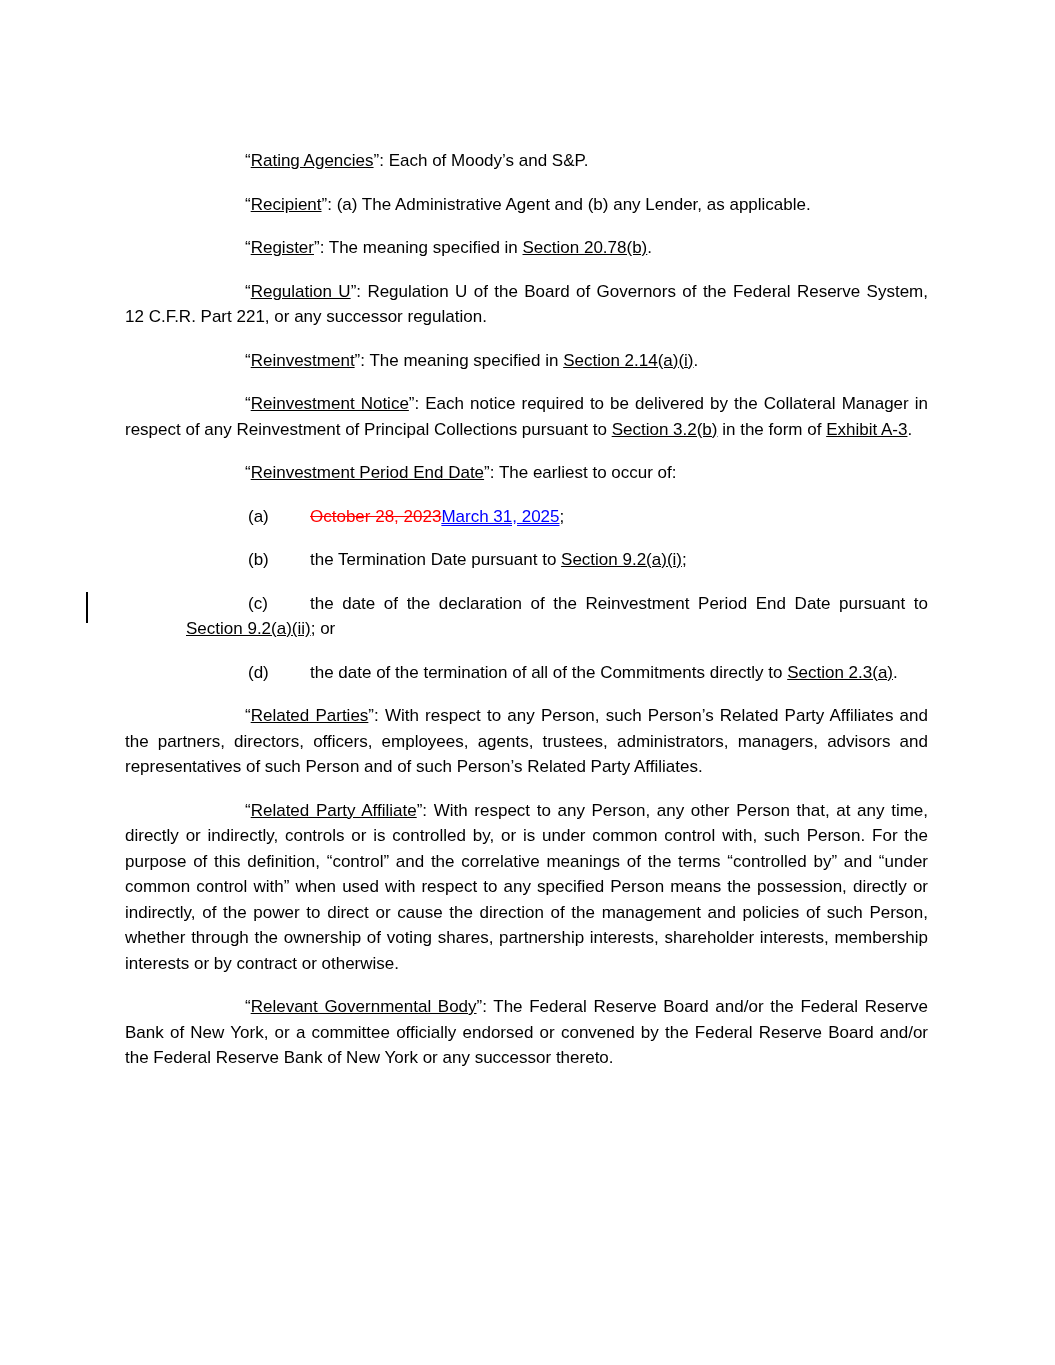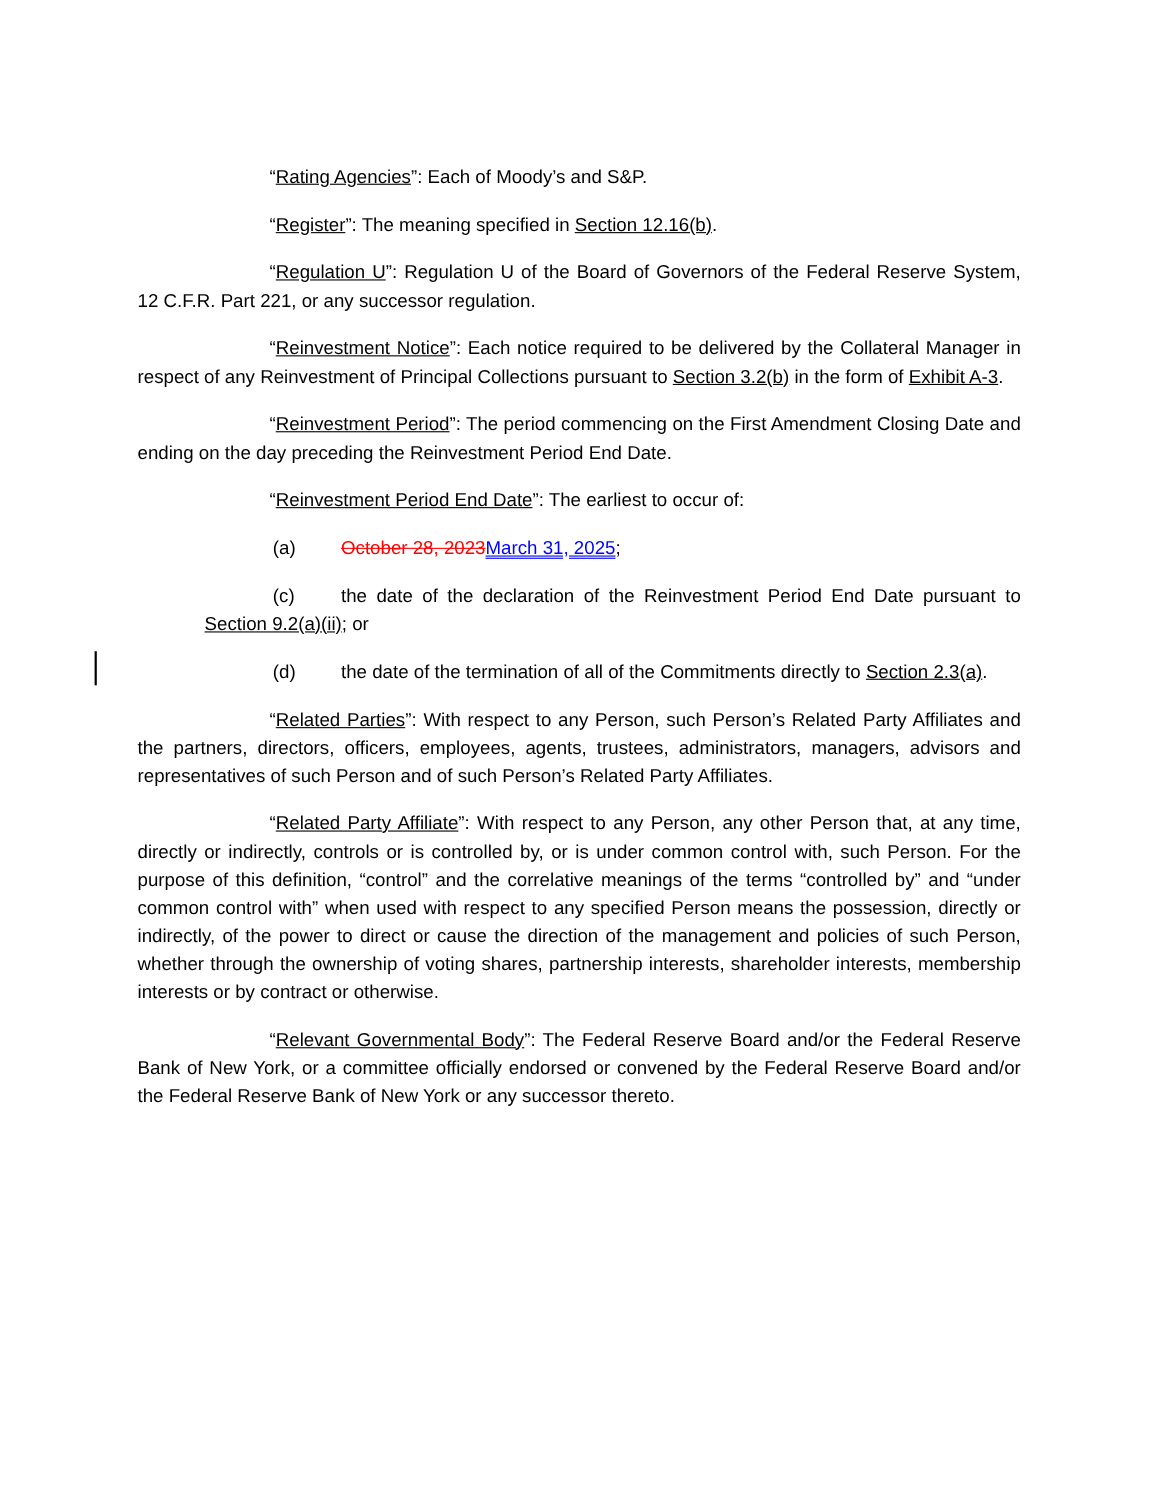--- a/index.html
+++ b/index.html
@@ -58,34 +58,36 @@
 <body>
 
 <div class="page">
 
   <div class="change-bar" style="background: rgb(0, 0, 0);"></div>
 
   <div class="content">
 
     <p class="para"><span>“</span><span class="u">Rating Agencies</span><span>”:  Each of Moody’s and S&amp;P.</span></p>
 
+    <p class="para"><span>“</span><span class="u">Recipient</span><span>”:  (a) The Administrative Agent and (b) any Lender, as applicable.</span></p>
 
-    <p class="para"><span>“</span><span class="u">Register</span><span>”: The meaning specified in </span><span class="u">Section 12.16(b)</span><span>.</span></p>
+    <p class="para"><span>“</span><span class="u">Register</span><span>”: The meaning specified in </span><span class="u">Section 20.78(b)</span><span>.</span></p>
 
     <p class="para"><span>“</span><span class="u">Regulation U</span><span>”:  Regulation U of the Board of Governors of the Federal Reserve System, 12 C.F.R. Part 221, or any successor regulation.</span></p>
 
+    <p class="para"><span>“</span><span class="u">Reinvestment</span><span>”:  The meaning specified in </span><span class="u">Section 2.14(a)(i)</span><span>.</span></p>
 
     <p class="para"><span>“</span><span class="u">Reinvestment Notice</span><span>”:  Each notice required to be delivered by the Collateral Manager in respect of any Reinvestment of Principal Collections pursuant to </span><span class="u">Section 3.2(b)</span><span> in the form of </span><span class="u">Exhibit A-3</span><span>.</span></p>
 
-    <p class="para"><span>“</span><span class="u">Reinvestment Period</span><span>”: The period commencing on the First Amendment Closing Date and ending on the day preceding the Reinvestment Period End Date.</span></p>
 
     <p class="para"><span>“</span><span class="u">Reinvestment Period End Date</span><span>”: The earliest to occur of:</span></p>
 
     <p class="list"><span class="marker">(a)</span><span class="del" style="color: rgb(255, 0, 0); margin-top: 36px;">October 28, 2023</span><span class="ins" style="color: rgb(0, 0, 255);">March 31, 2025</span><span>;</span></p>
 
+    <p class="list"><span class="marker">(b)</span><span>the Termination Date pursuant to </span><span class="u">Section 9.2(a)(i)</span><span>;</span></p>
 
     <p class="list"><span class="marker">(c)</span><span>the date of the declaration of the Reinvestment Period End Date pursuant to </span><span class="u">Section 9.2(a)(ii)</span><span>; or</span></p>
 
     <p class="list"><span class="marker">(d)</span><span>the date of the termination of all of the Commitments directly to </span><span class="u">Section 2.3(a)</span><span>.</span></p>
 
     <p class="para"><span>“</span><span class="u">Related Parties</span><span>”:  With respect to any Person, such Person’s Related Party Affiliates and the partners, directors, officers, employees, agents, trustees, administrators, managers, advisors and representatives of such Person and of such Person’s Related Party Affiliates.</span></p>
 
     <p class="para"><span>“</span><span class="u">Related Party Affiliate</span><span>”:  With respect to any Person, any other Person that, at any time, directly or indirectly, controls or is controlled by, or is under common control with, such Person.  For the purpose of this definition, “control” and the correlative meanings of the terms “controlled by” and “under common control with” when used with respect to any specified Person means the possession, directly or indirectly, of the power to direct or cause the direction of the management and policies of such Person, whether through the ownership of voting shares, partnership interests, shareholder interests, membership interests or by contract or otherwise.</span></p>
 
     <p class="para"><span>“</span><span class="u">Relevant Governmental Body</span><span>”:  The Federal Reserve Board and/or the Federal Reserve Bank of New York, or a committee officially endorsed or convened by the Federal Reserve Board and/or the Federal Reserve Bank of New York or any successor thereto.</span></p>

